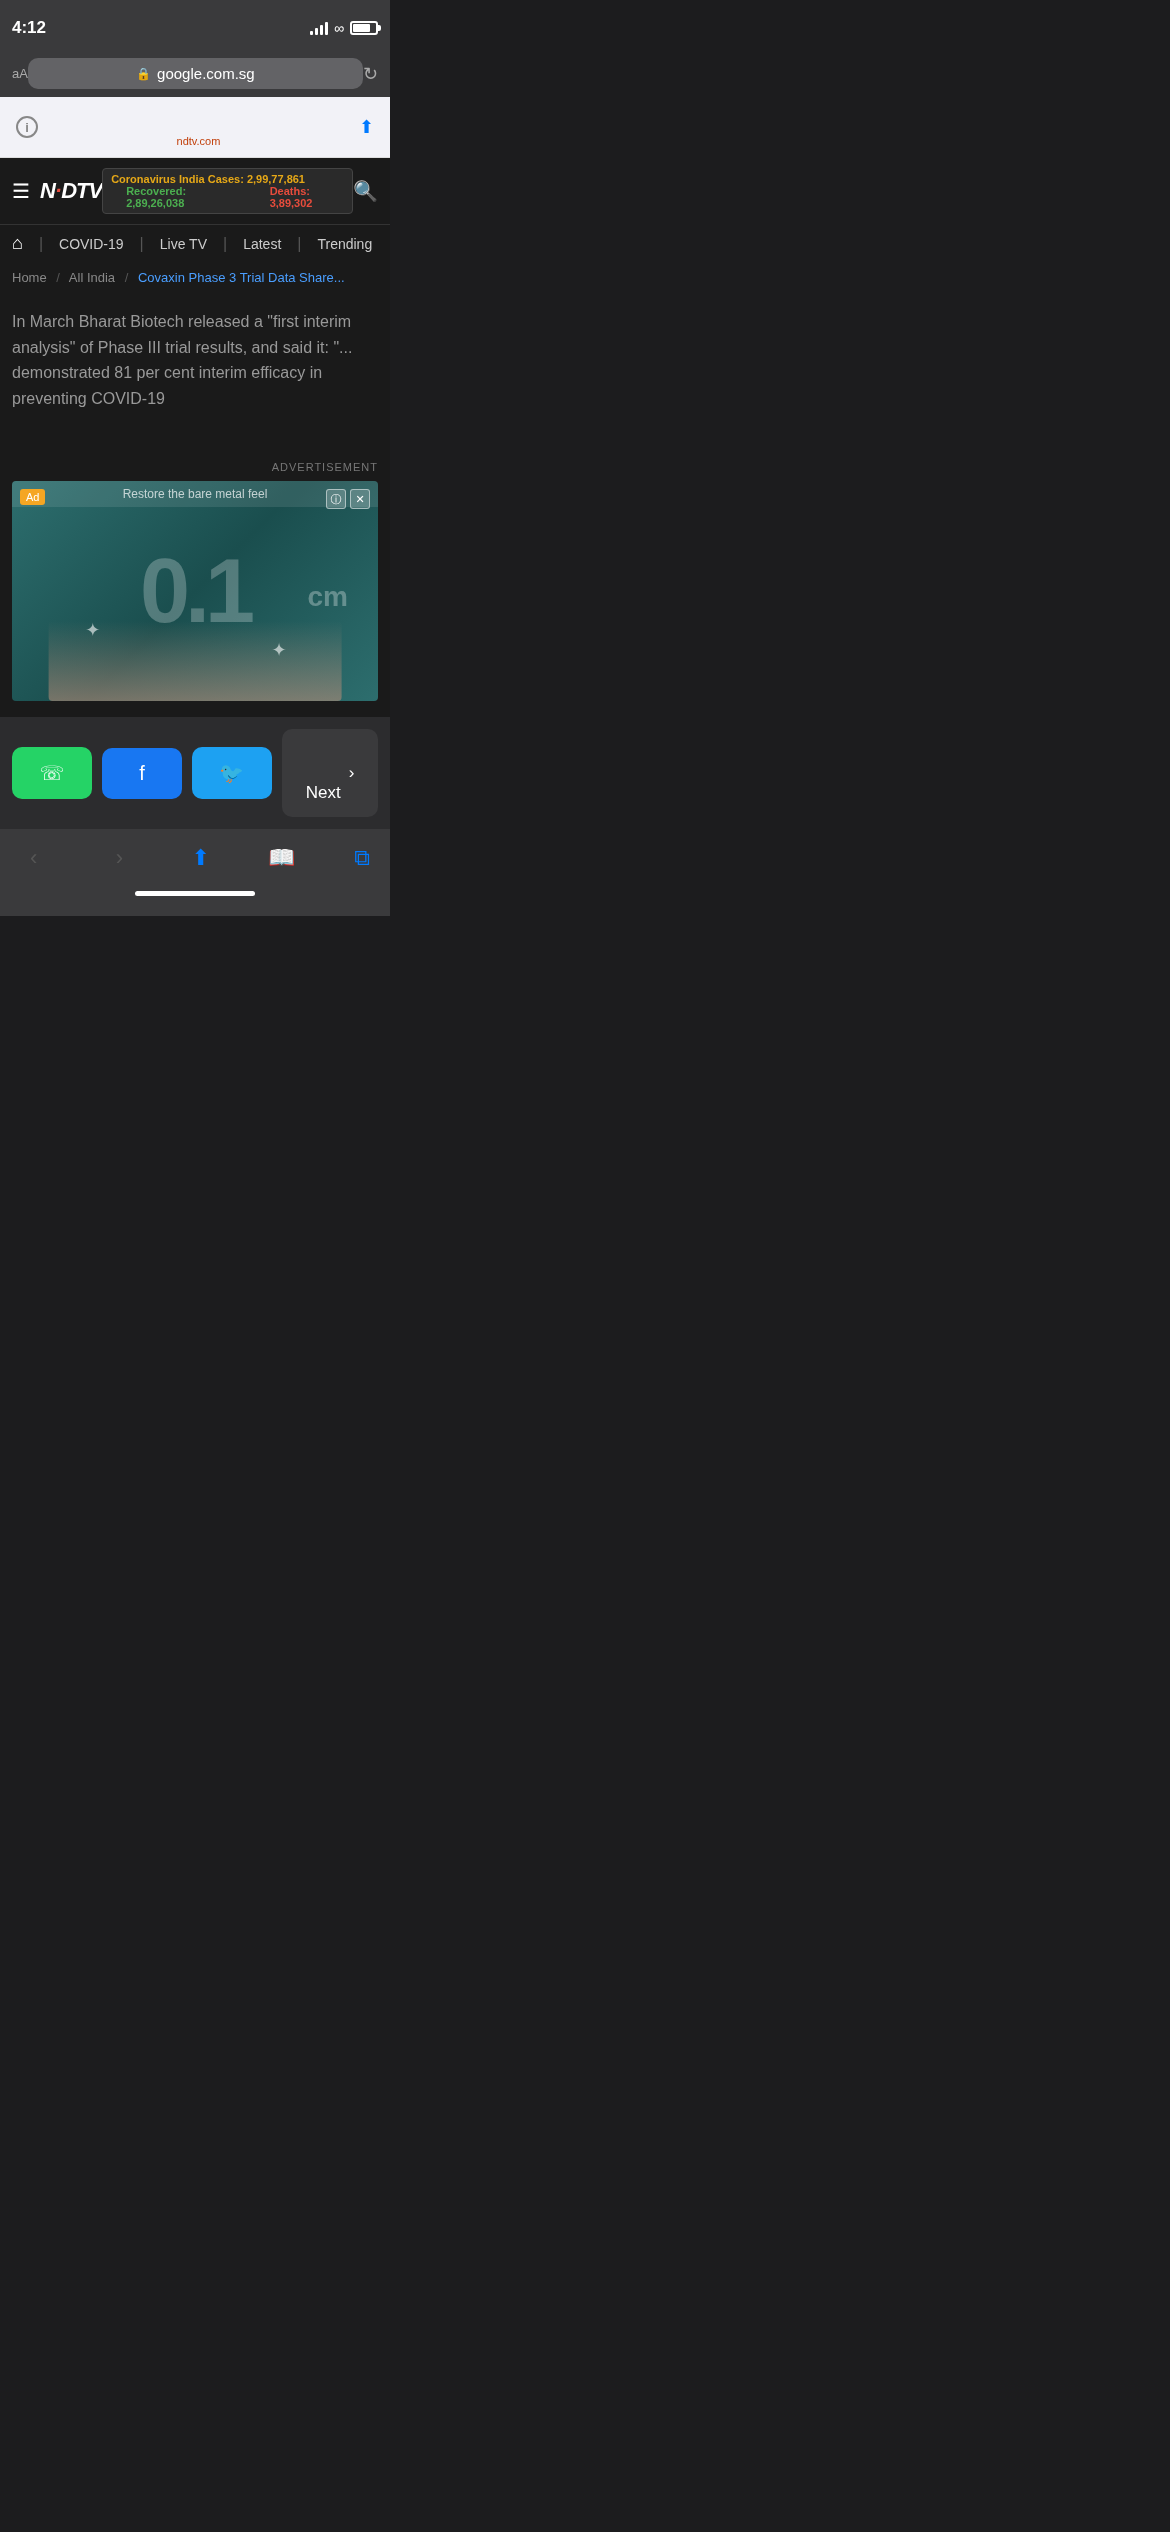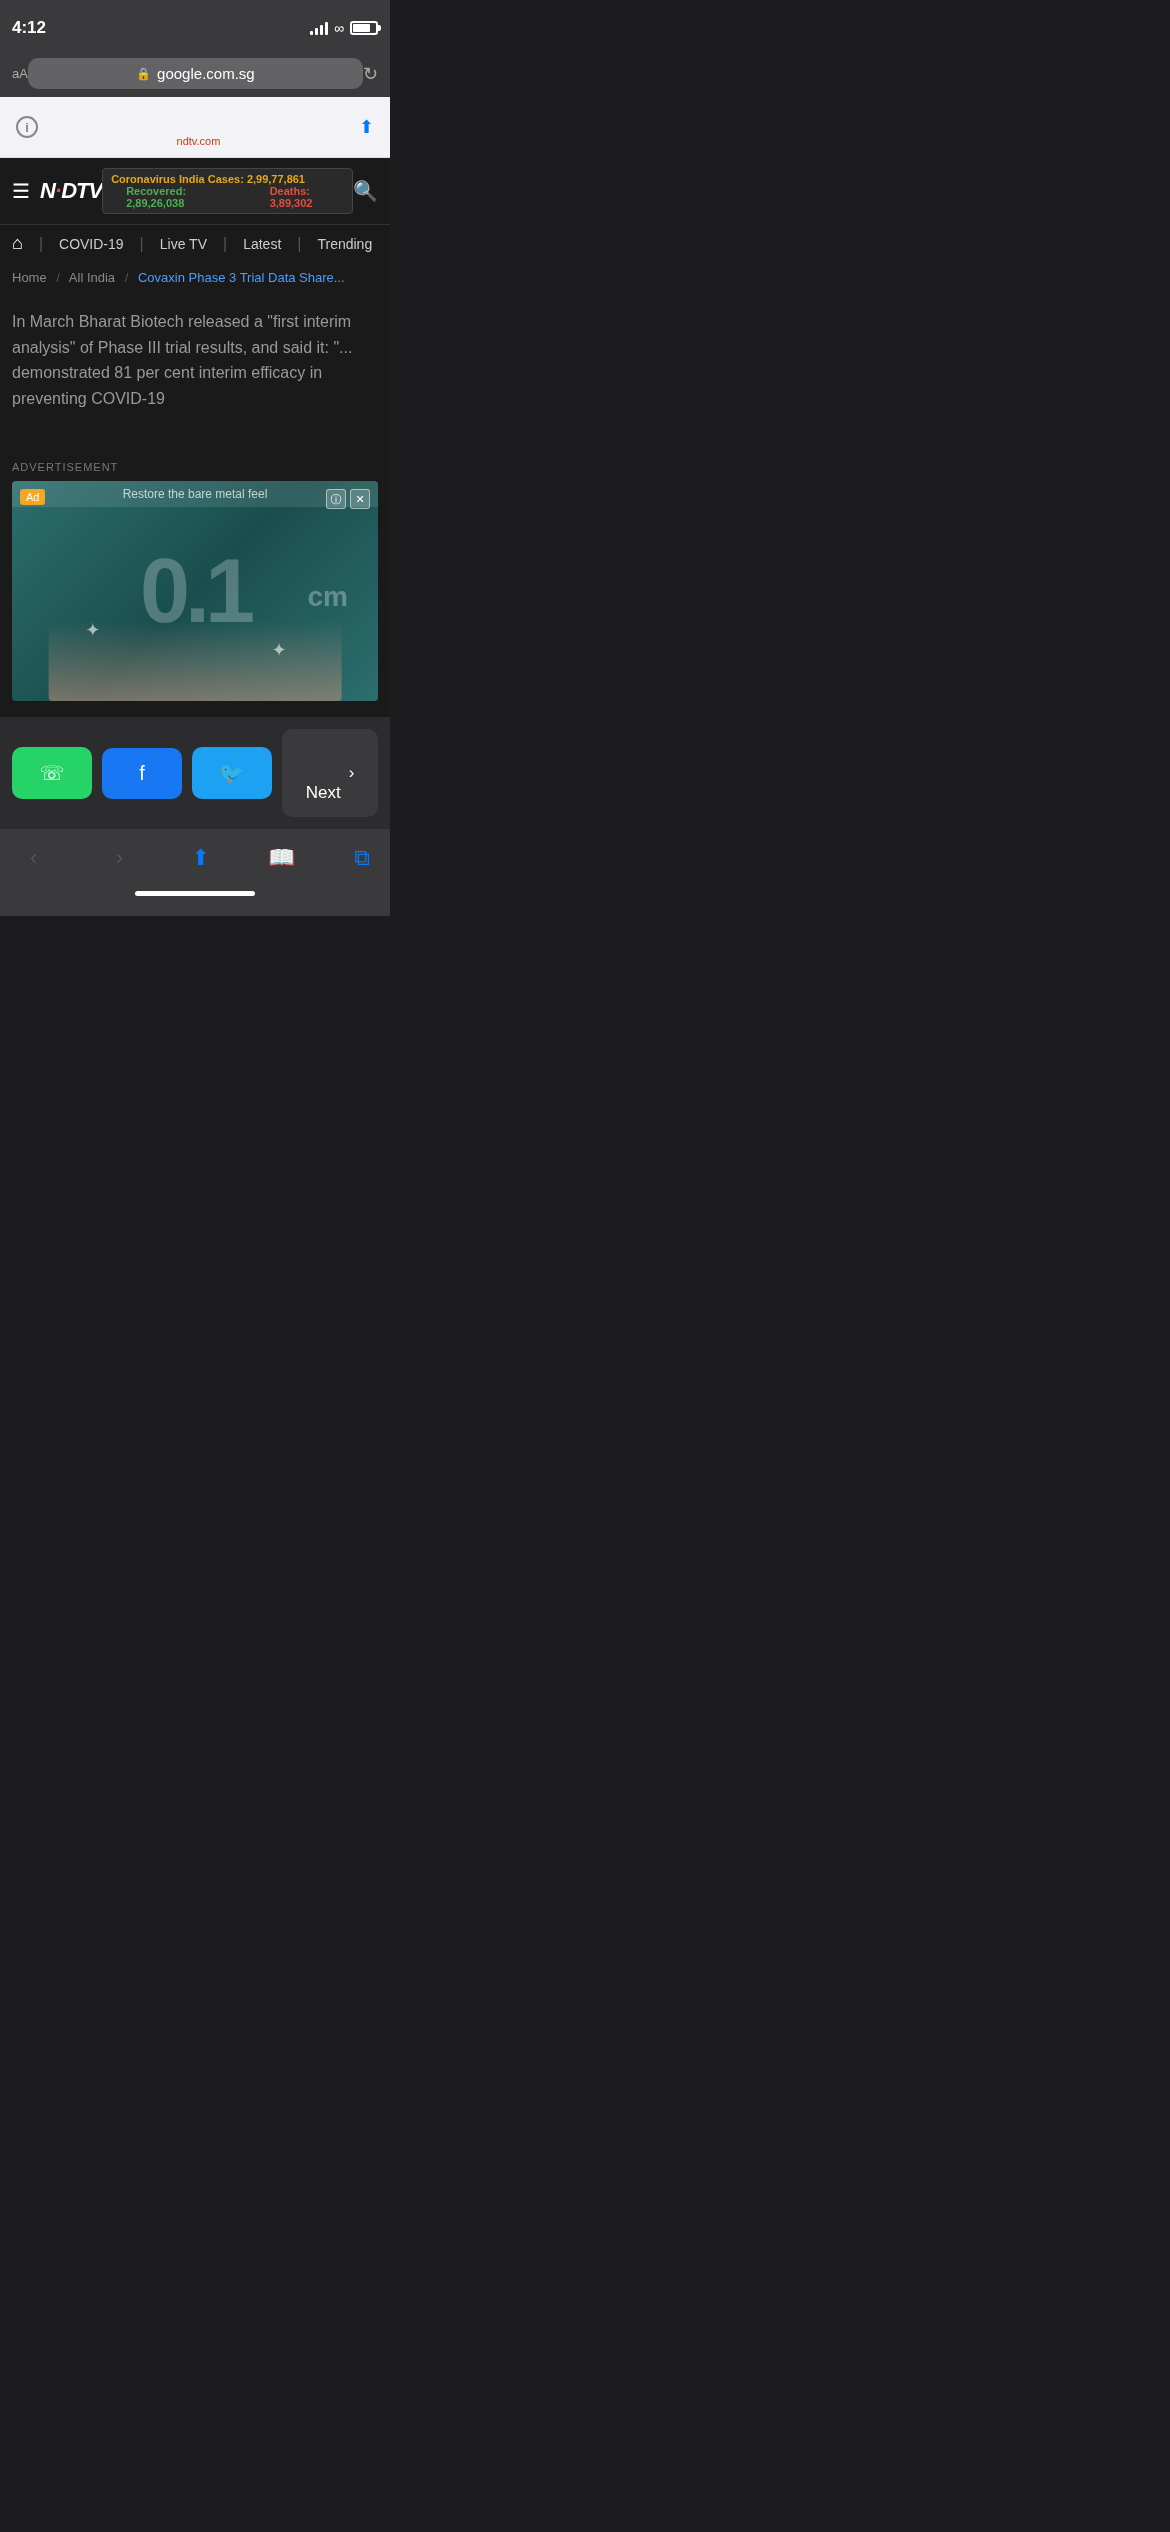--- a/index.html
+++ b/index.html
@@ -275,21 +275,21 @@
       line-height: 1.6;
       margin-bottom: 20px;
     }
 
     
     .ad-section {
       background: #1a1a1a;
       padding: 10px 12px 16px;
     }
     .ad-label {
-      text-align: left;
+      text-align: right;
       color: #777;
       font-size: 11px;
       letter-spacing: 1px;
       margin-bottom: 8px;
       text-transform: uppercase;
     }
     .ad-container {
       position: relative;
       border-radius: 4px;
       overflow: hidden;

